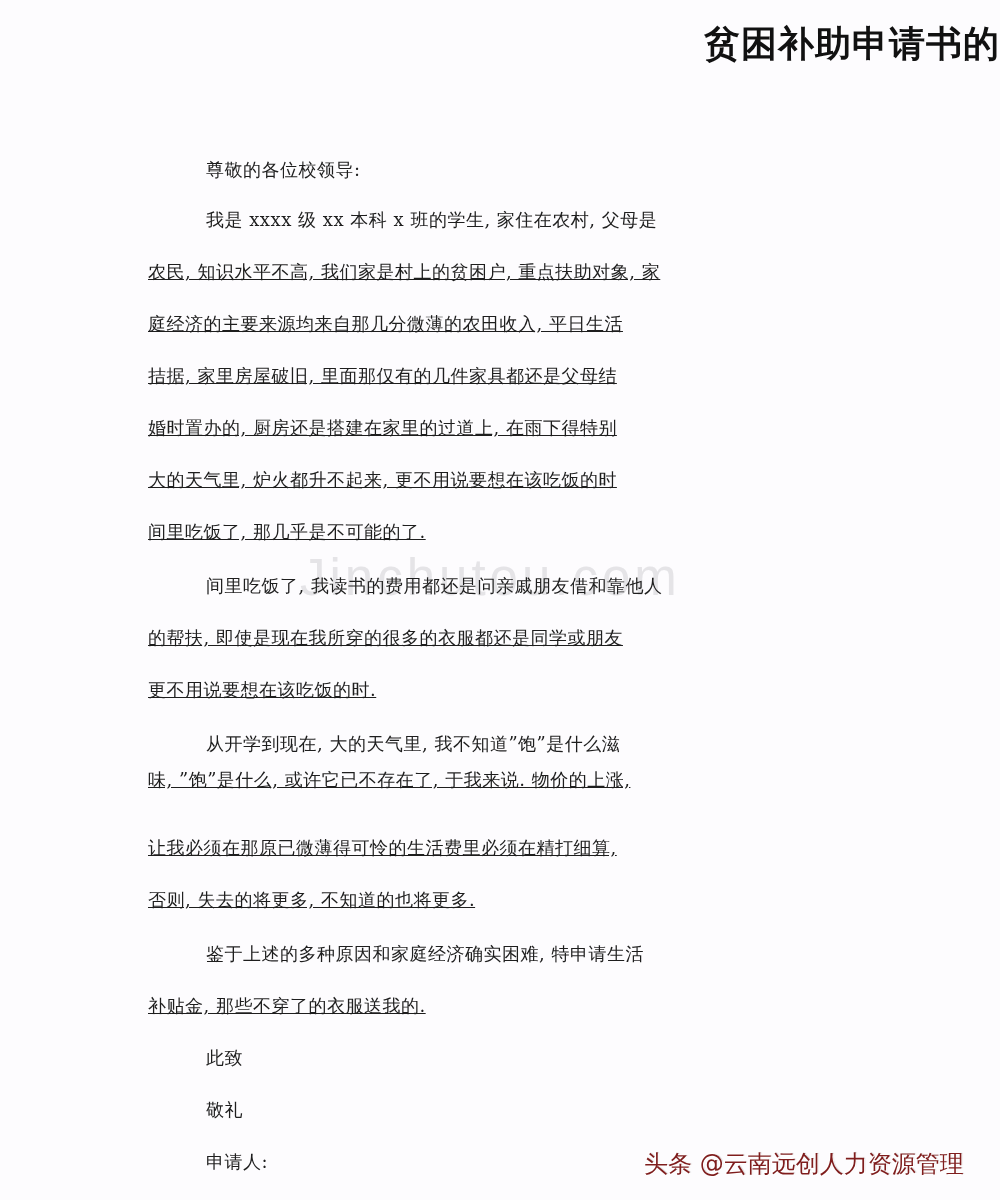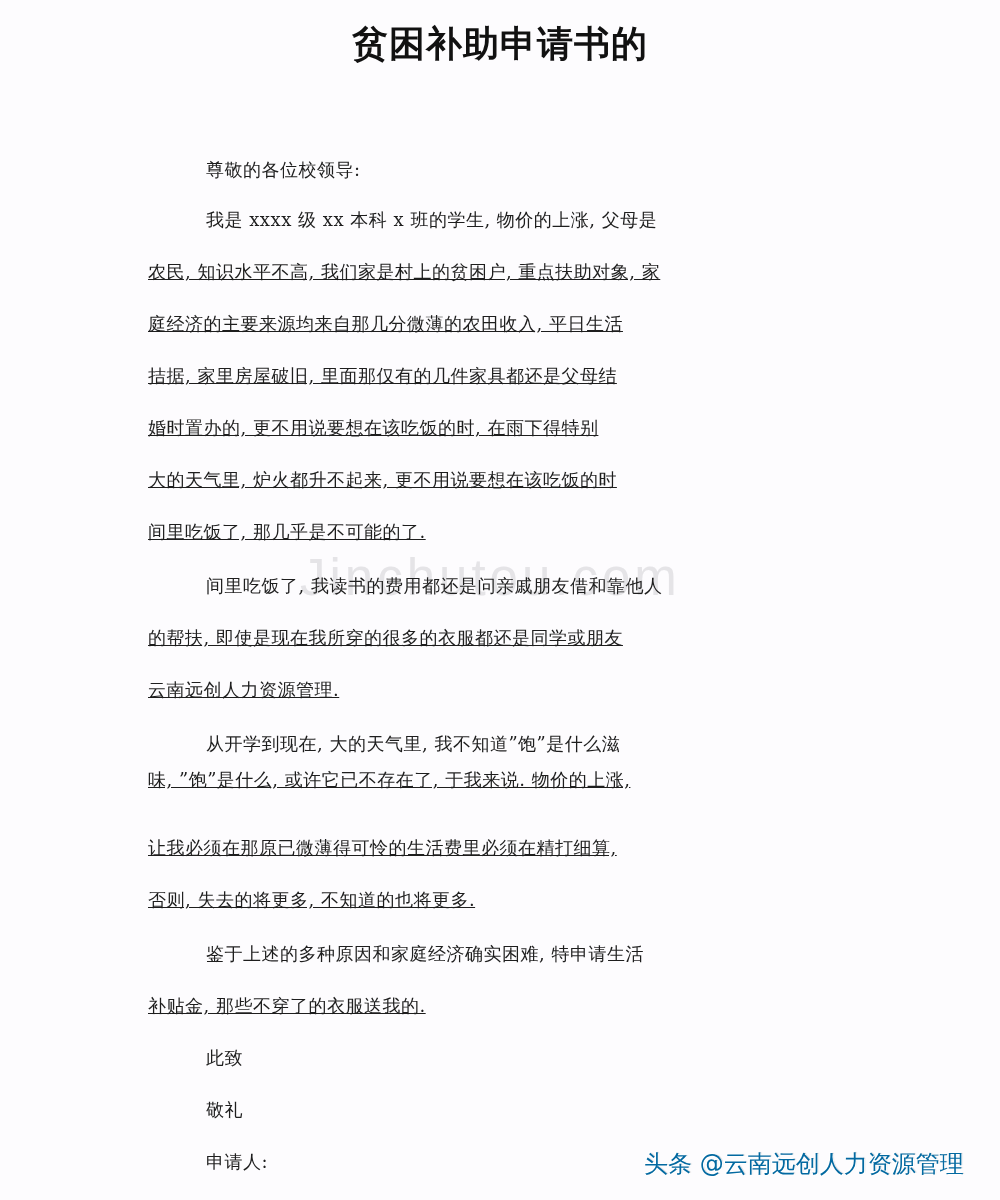--- a/index.html
+++ b/index.html
@@ -13,21 +13,21 @@
       position: relative;
       overflow: hidden;
       font-family: "DejaVu Serif", "Liberation Serif", serif;
       color: #1a1a1a;
     }
     .title {
       position: absolute;
       top: 20px;
       left: 0;
       width: 1000px;
-      text-align: center;
+      text-align: right;
       font-family: "DejaVu Sans", "Liberation Sans", sans-serif;
       font-weight: bold;
       font-size: 36px;
       letter-spacing: 1px;
       color: #111;
     }
     .line {
       position: absolute;
       font-size: 18px;
       white-space: nowrap;
@@ -45,45 +45,45 @@
       color: rgba(200,200,205,0.45);
       letter-spacing: 4px;
       pointer-events: none;
     }
     .credit {
       position: absolute;
       top: 1148px;
       left: 644px;
       font-family: "DejaVu Sans", "Liberation Sans", sans-serif;
       font-size: 24px;
-      color: #0369a1;
+      color: #7f1d1d;
       text-shadow: 1px 1px 0 #fff, -1px -1px 0 #fff, 1px 0 1px rgba(0,0,0,0.2);
       white-space: nowrap;
     }
   </style>
 </head>
 <body>
 
 <div class="title">贫困补助申请书的</div>
 
 <div class="watermark">Jinchutou.com</div>
 
 <div class="line indent" style="top:158px">尊敬的各位校领导:</div>
 
-<div class="line indent" style="top:208px">我是 xxxx 级 xx 本科 x 班的学生, 物价的上涨, 父母是</div>
+<div class="line indent" style="top:208px">我是 xxxx 级 xx 本科 x 班的学生, 家住在农村, 父母是</div>
 <div class="line flush" style="top:260px">农民, 知识水平不高, 我们家是村上的贫困户, 重点扶助对象, 家</div>
 <div class="line flush" style="top:312px">庭经济的主要来源均来自那几分微薄的农田收入, 平日生活</div>
 <div class="line flush" style="top:364px">拮据, 家里房屋破旧, 里面那仅有的几件家具都还是父母结</div>
-<div class="line flush" style="top:416px">婚时置办的, 更不用说要想在该吃饭的时, 在雨下得特别</div>
+<div class="line flush" style="top:416px">婚时置办的, 厨房还是搭建在家里的过道上, 在雨下得特别</div>
 <div class="line flush" style="top:468px">大的天气里, 炉火都升不起来, 更不用说要想在该吃饭的时</div>
 <div class="line flush" style="top:520px">间里吃饭了, 那几乎是不可能的了.</div>
 
 <div class="line indent" style="top:574px">间里吃饭了, 我读书的费用都还是问亲戚朋友借和靠他人</div>
 <div class="line flush" style="top:626px">的帮扶, 即使是现在我所穿的很多的衣服都还是同学或朋友</div>
-<div class="line flush" style="top:678px">云南远创人力资源管理.</div>
+<div class="line flush" style="top:678px">更不用说要想在该吃饭的时.</div>
 
 <div class="line indent" style="top:732px">从开学到现在, 大的天气里, 我不知道”饱”是什么滋</div>
 <div class="line flush" style="top:768px">味, ”饱”是什么, 或许它已不存在了, 于我来说. 物价的上涨,</div>
 <div class="line flush" style="top:836px">让我必须在那原已微薄得可怜的生活费里必须在精打细算,</div>
 <div class="line flush" style="top:888px">否则, 失去的将更多, 不知道的也将更多.</div>
 
 <div class="line indent" style="top:942px">鉴于上述的多种原因和家庭经济确实困难, 特申请生活</div>
 <div class="line flush" style="top:994px">补贴金, 那些不穿了的衣服送我的.</div>
 
 <div class="line indent" style="top:1046px">此致</div>

